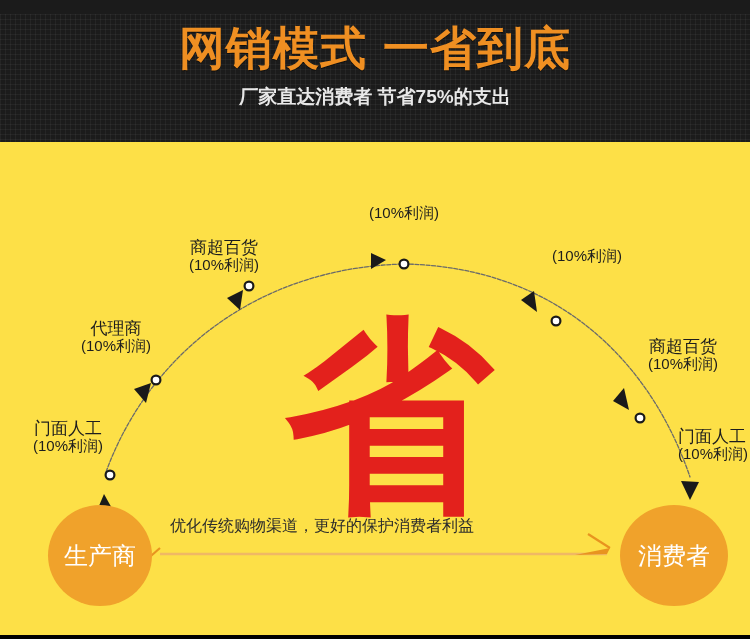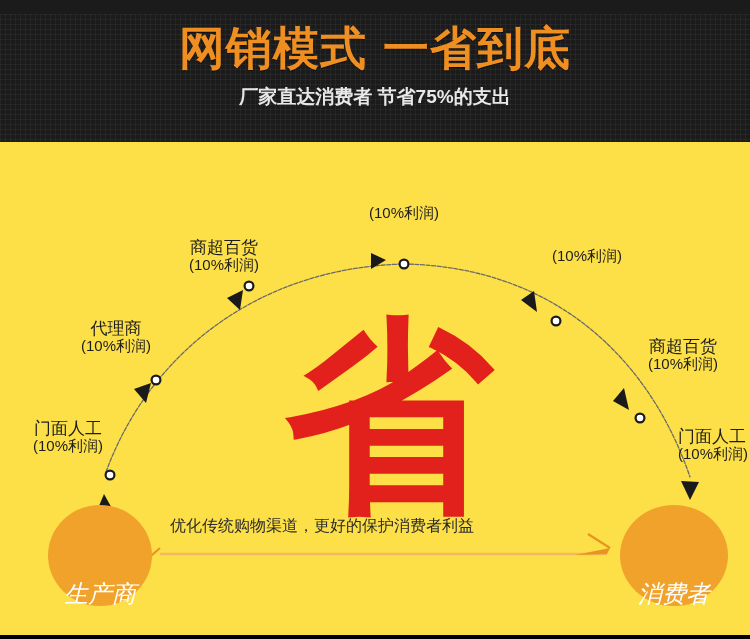--- a/index.html
+++ b/index.html
@@ -121,23 +121,22 @@
     display: block;
     font-size: 15px;
   }
 
   
   .end-node {
     position: absolute;
     border-radius: 50%;
     background: #f0a22b;
     display: flex;
-    align-items: flex-end;
+    align-items: center;
     justify-content: center;
-    font-style: italic;
   }
   .end-node .en-text {
     color: #ffffff;
     font-size: 24px;
     line-height: 1;
     white-space: nowrap;
     user-select: none;
   }
   #node-producer {
     left: 48px;

